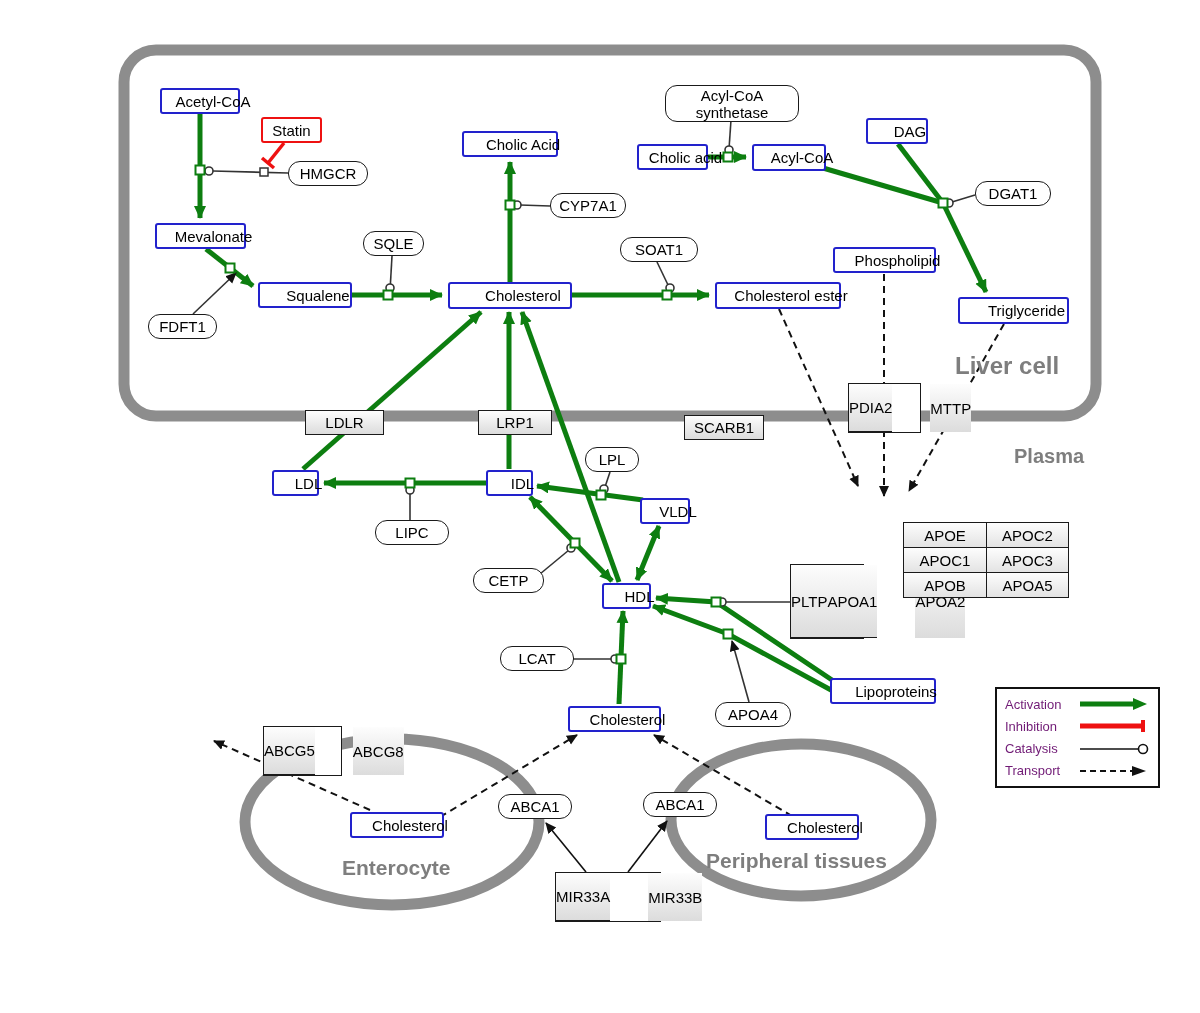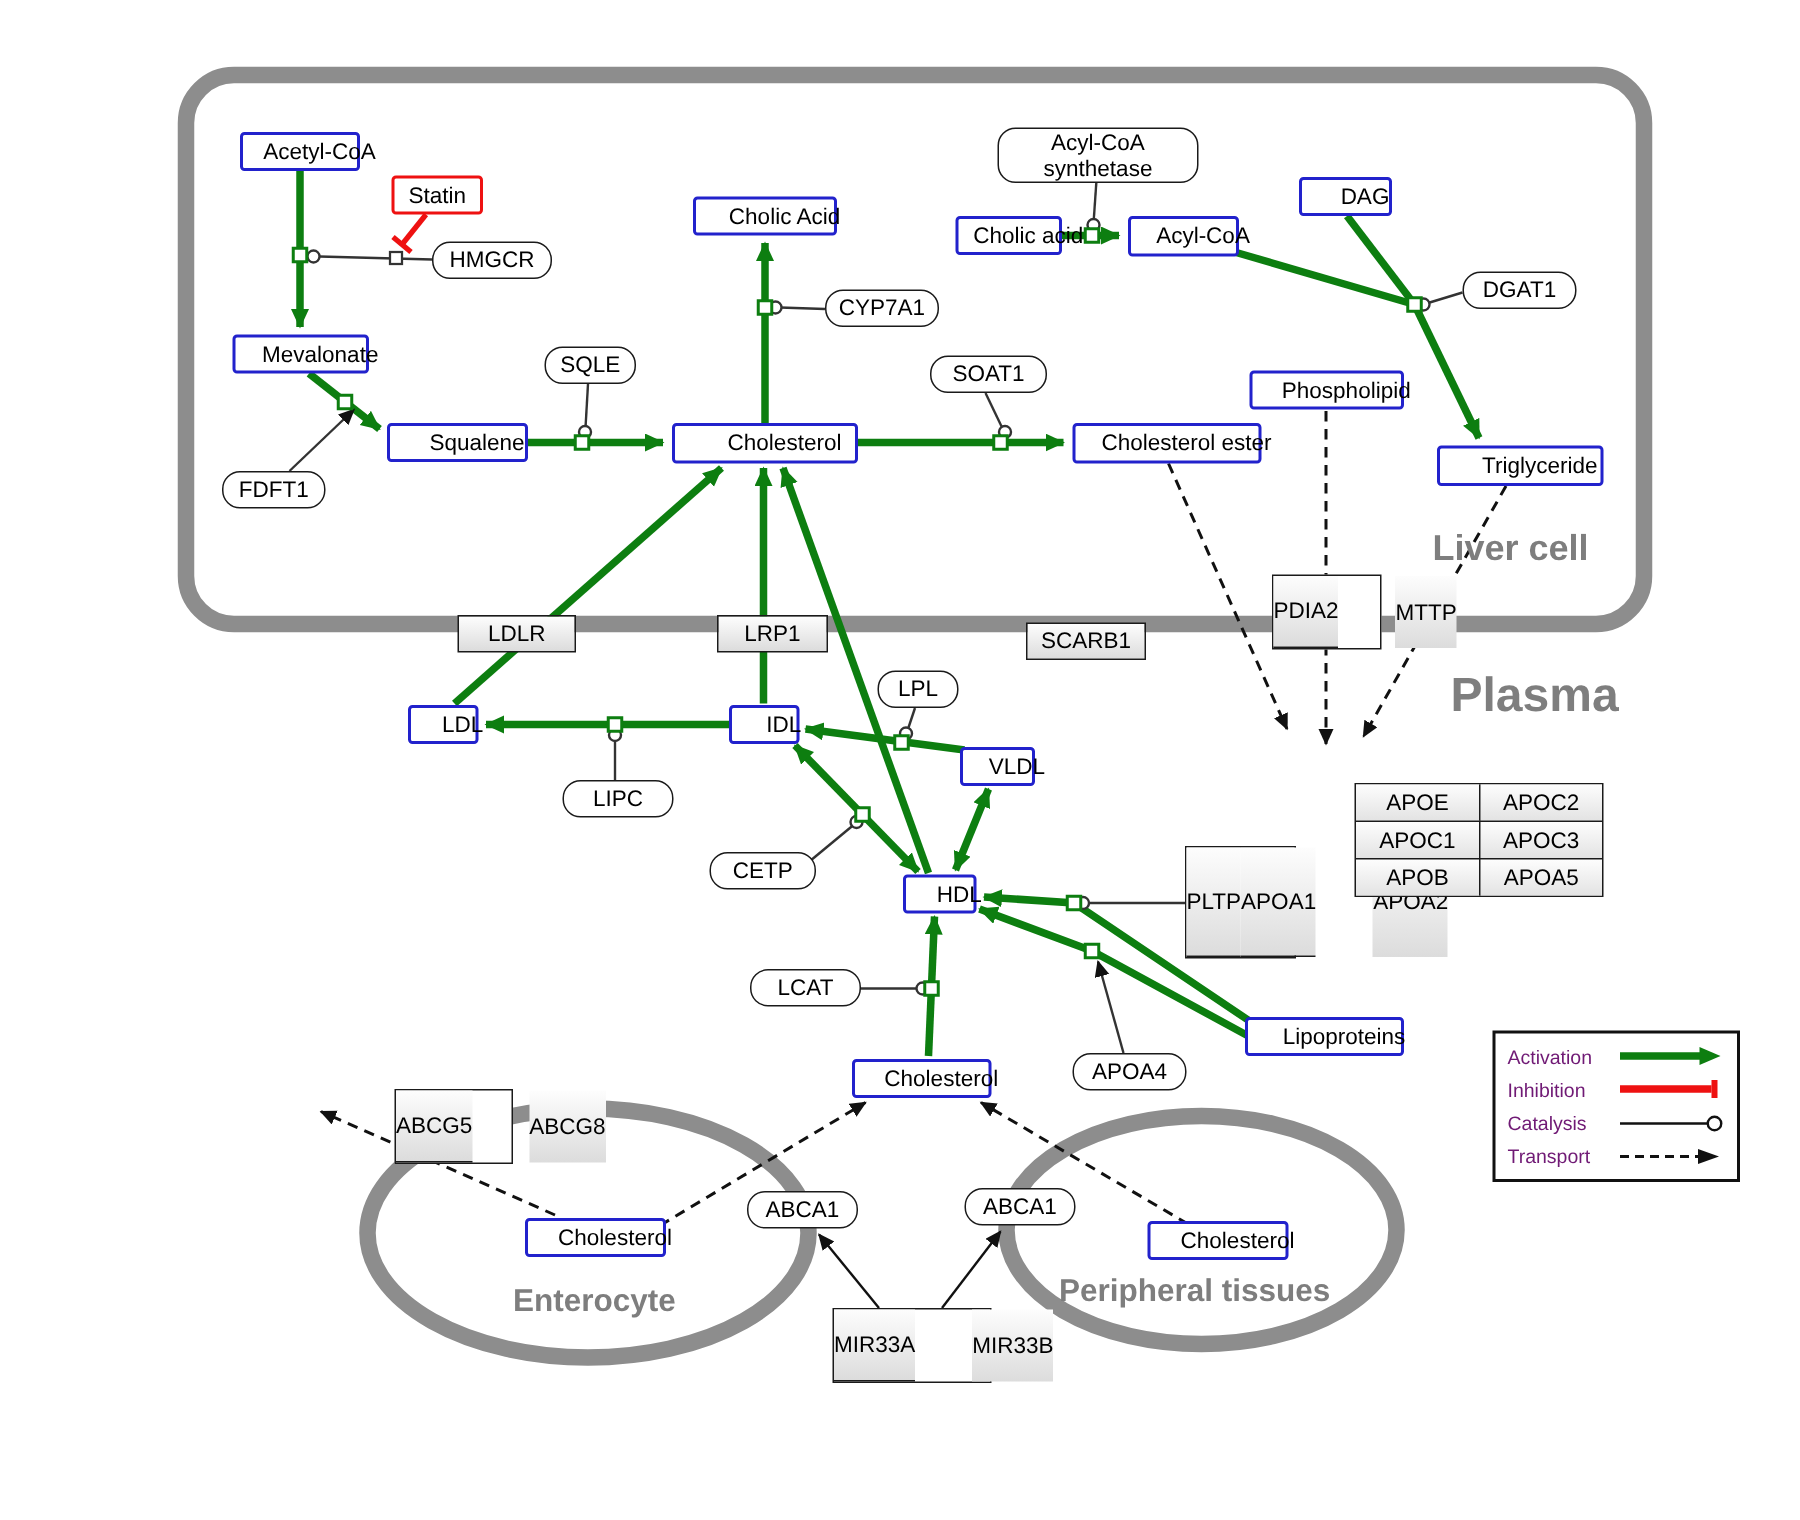--- a/index.html
+++ b/index.html
@@ -134,21 +134,21 @@
       <rect x="405.5" y="478.5" width="9" height="9"></rect>
       <rect x="596.5" y="490.5" width="9" height="9"></rect>
       <rect x="570.5" y="538.5" width="9" height="9"></rect>
       <rect x="616.5" y="654.5" width="9" height="9"></rect>
       <rect x="711.5" y="597.5" width="9" height="9"></rect>
       <rect x="723.5" y="629.5" width="9" height="9"></rect>
     </g>
   </svg>
 
   <div class="comp-label" style="left:955px;top:352px;font-size:24px">Liver cell</div>
-  <div class="comp-label" style="left:967px;top:445px;font-size:32px">Plasma</div>
+  <div class="comp-label" style="left:1014px;top:445px;font-size:20px">Plasma</div>
   <div class="comp-label" style="left:342px;top:856px;font-size:21px">Enterocyte</div>
   <div class="comp-label" style="left:706px;top:849px;font-size:21px">Peripheral tissues</div>
 
   <div class="node met" style="left:160px;top:88px;width:80px;height:26px">Acetyl-CoA</div>
   <div class="node met" style="left:155px;top:223px;width:91px;height:26px">Mevalonate</div>
   <div class="node met" style="left:258px;top:282px;width:94px;height:26px">Squalene</div>
   <div class="node met" style="left:448px;top:282px;width:124px;height:27px">Cholesterol</div>
   <div class="node met" style="left:462px;top:131px;width:96px;height:26px">Cholic Acid</div>
   <div class="node met" style="left:715px;top:282px;width:126px;height:27px">Cholesterol ester</div>
   <div class="node met" style="left:637px;top:144px;width:71px;height:26px">Cholic acid</div>

